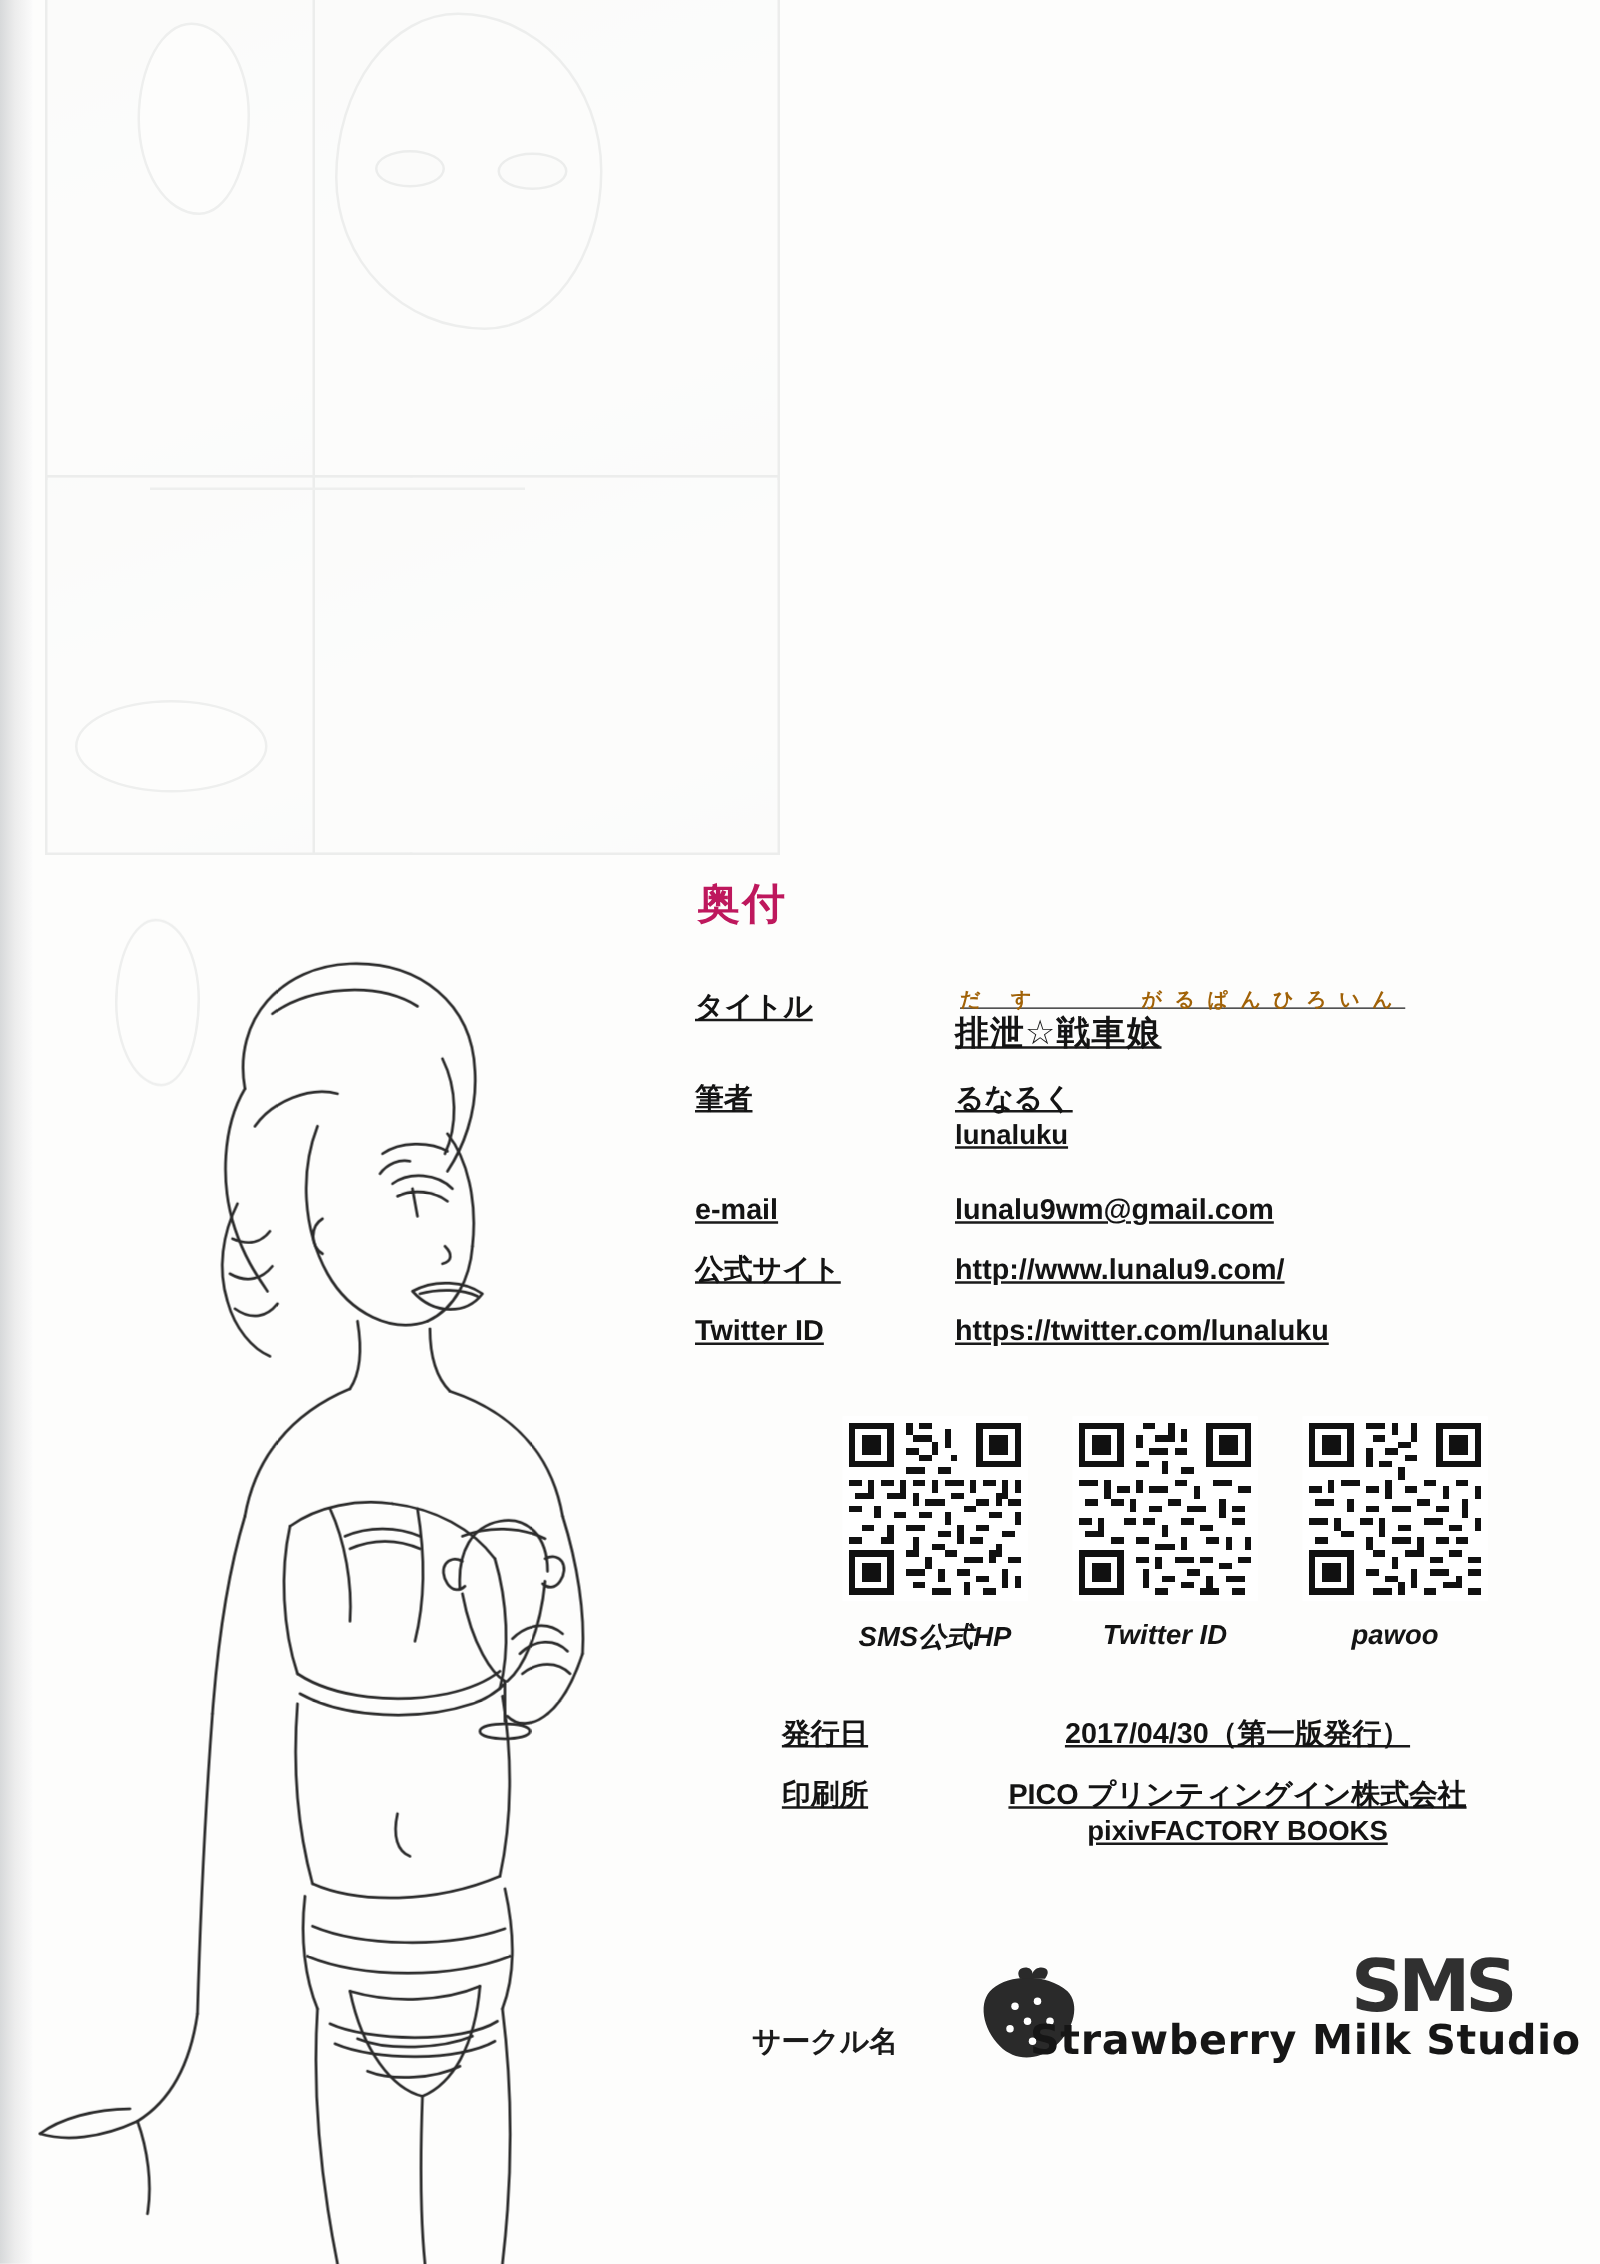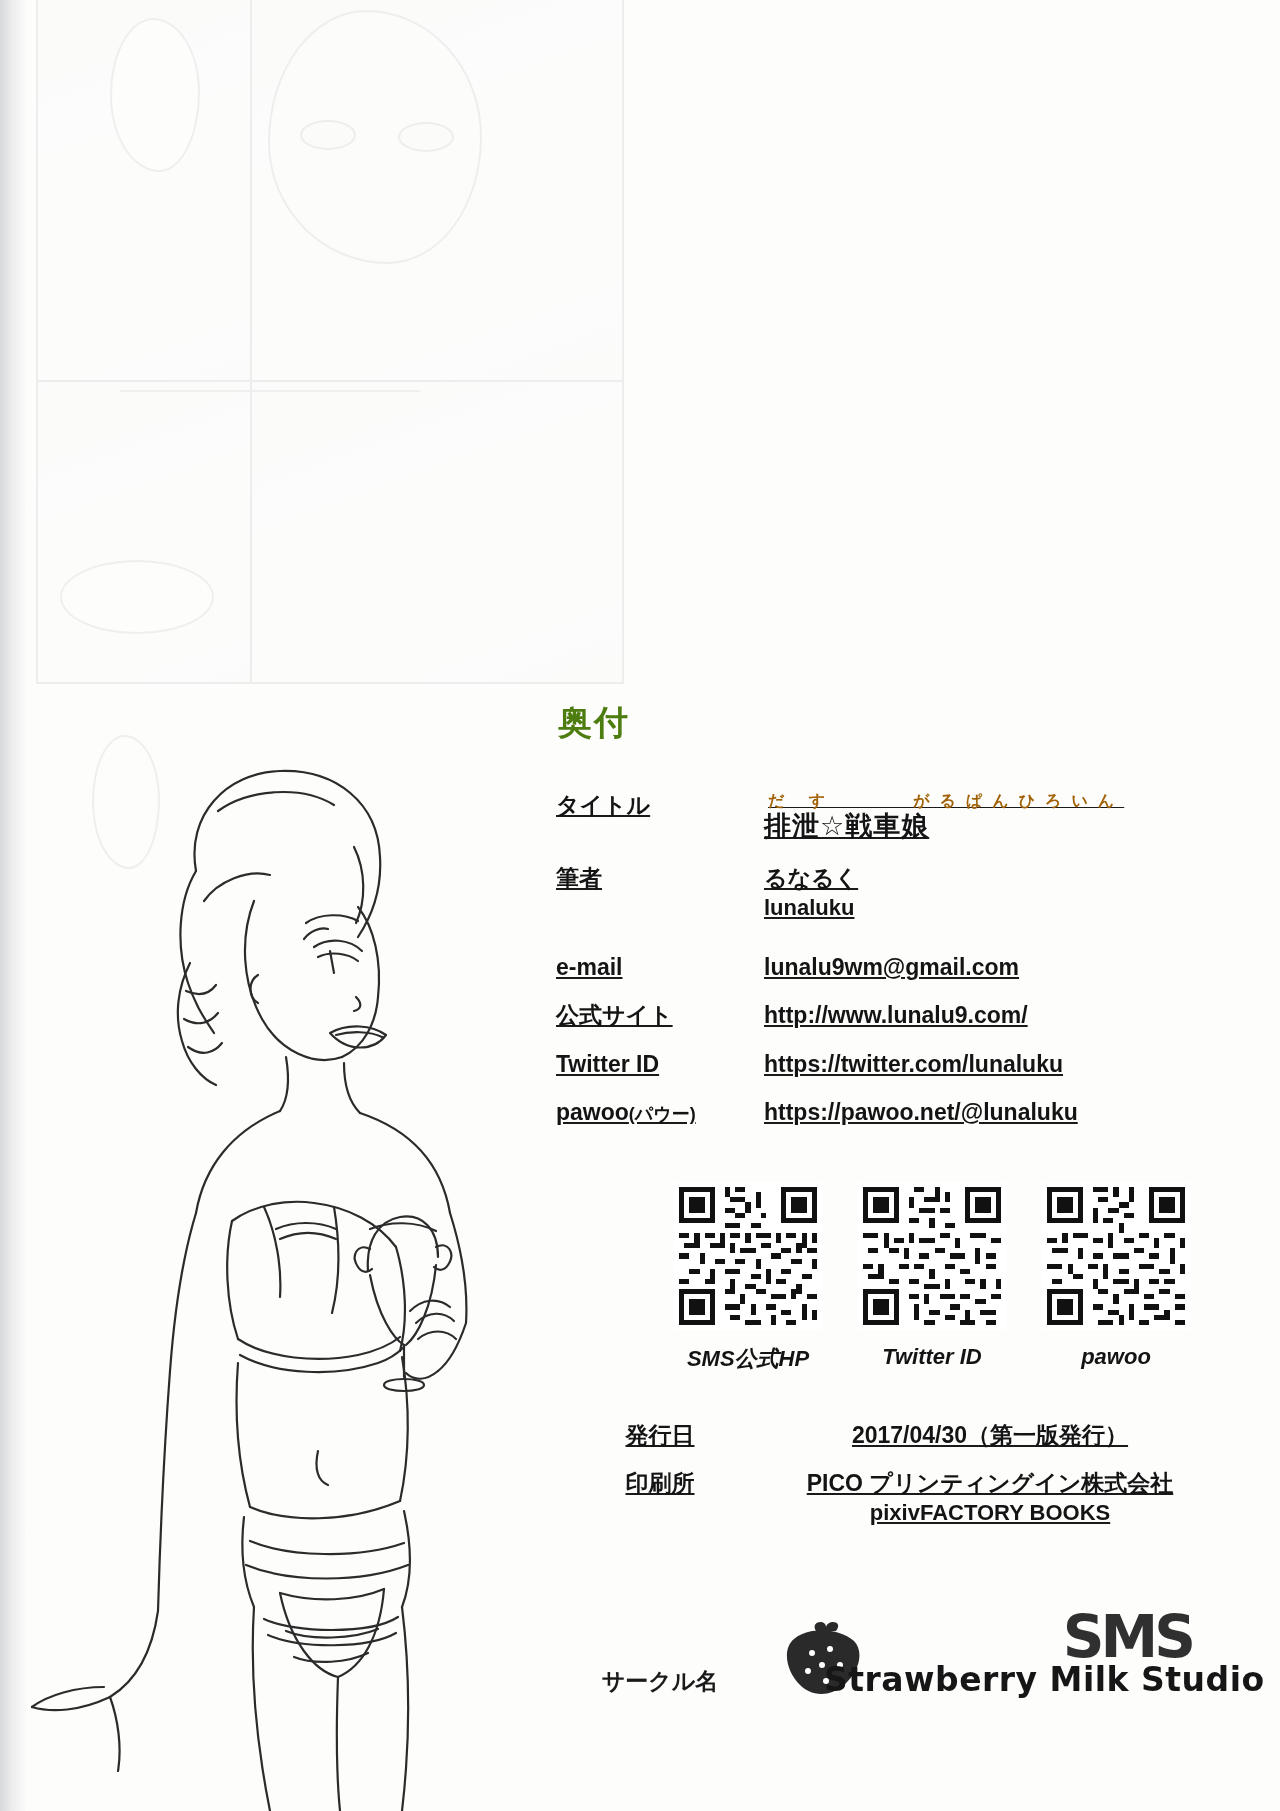--- a/index.html
+++ b/index.html
@@ -101,21 +101,21 @@
     position: absolute;
     left: 556px;
     top: 700px;
     width: 660px;
   }
   .colophon-title {
     font-size: 34px;
     font-weight: 700;
     letter-spacing: 2px;
     margin: 0 0 44px 2px;
-    color: #4d7c0f;
+    color: #be185d;
   }
   .info-table {
     border-collapse: collapse;
     width: 100%;
     text-decoration: underline;
   }
   .info-table td {
     vertical-align: top;
     padding: 0 0 18px 0;
     font-size: 23px;
@@ -197,21 +197,21 @@
     text-align: center;
   }
   .logo-wrap {
     position: relative;
     flex: 1;
     height: 120px;
   }
   .logo-wrap svg { position: absolute; left: 0; bottom: 0; }
   .sms-mark {
     position: absolute;
-    right: 24px;
+    right: 6px;
     bottom: 34px;
     font-size: 58px;
     font-weight: 700;
     letter-spacing: -4px;
     font-family: "DejaVu Sans", sans-serif;
     color: #1a1a1a;
     opacity: 0.9;
   }
   .studio-name {
     position: absolute;
@@ -364,26 +364,20 @@
           <td class="label">e-mail</td>
           <td class="value">lunalu9wm@gmail.com</td>
         </tr>
         <tr>
           <td class="label">公式サイト</td>
           <td class="value">http://www.lunalu9.com/</td>
         </tr>
         <tr>
           <td class="label">Twitter ID</td>
           <td class="value">https://twitter.com/lunaluku</td>
-        </tr>
-        <tr>
-          <td class="label">
-            <span>pawoo</span><span class="label-small">(パウー)</span>
-          </td>
-          <td class="value">https://pawoo.net/@lunaluku</td>
         </tr>
       </tbody>
     </table>
 
     <div class="qr-row">
       <div class="qr-item">
         <div class="qr-box">
           <svg width="148" height="148" viewBox="0 0 29 29" shape-rendering="crispEdges">
             <rect width="29" height="29" fill="#fff"></rect>
             <g fill="#111">

